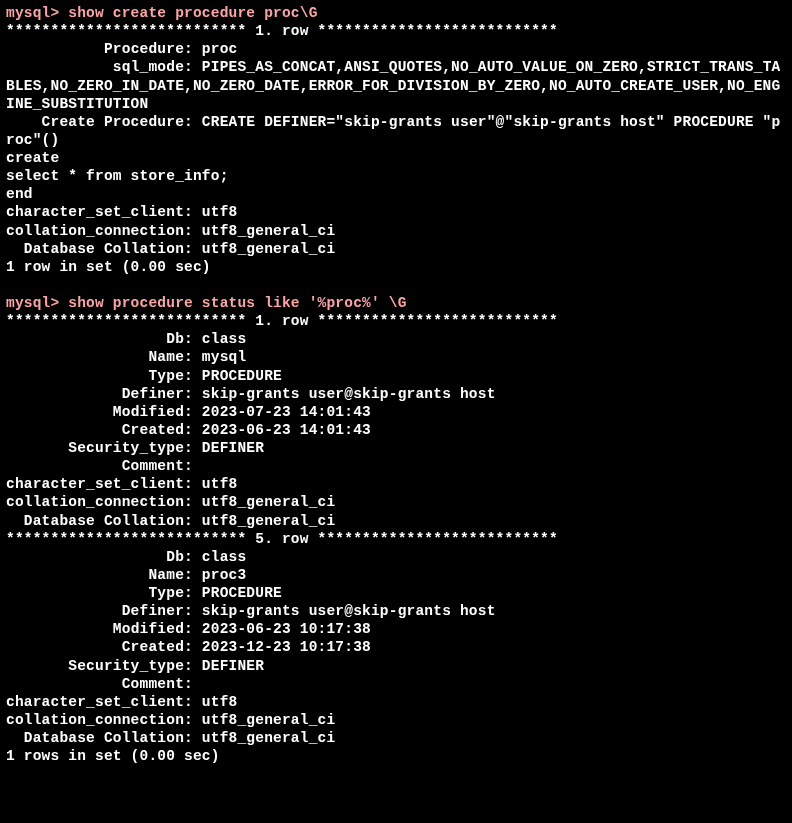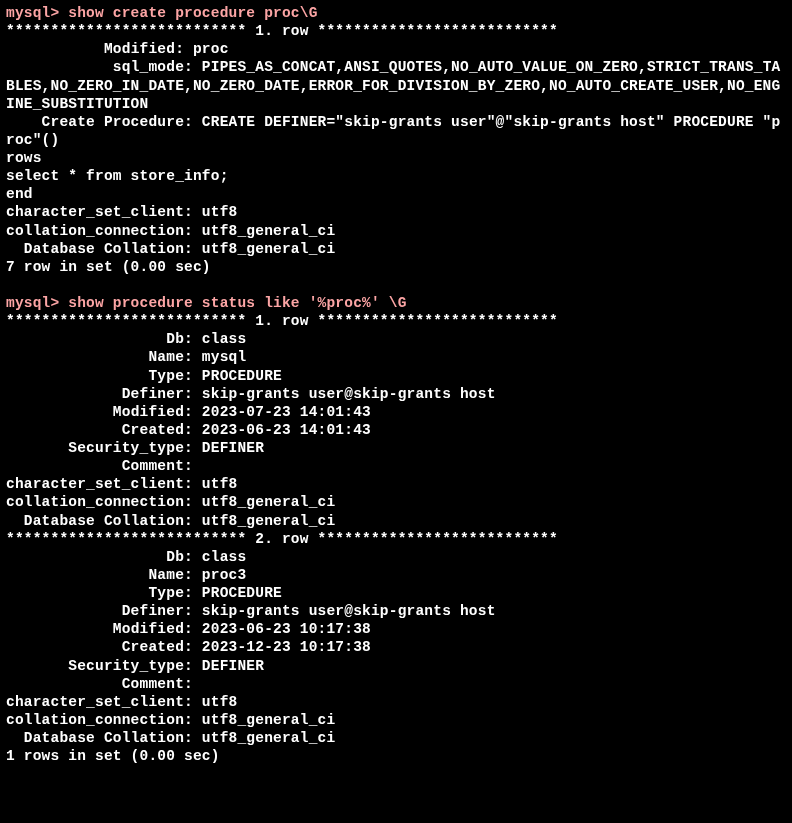--- a/index.html
+++ b/index.html
@@ -23,45 +23,45 @@
   }
   .prompt {
     color: #fca5a5;
   }
 </style>
 </head>
 <body>
 
 <pre><span class="prompt">mysql&gt; show create procedure proc\G</span>
 <span>*************************** 1. row ***************************</span>
-<span>           Modified: proc</span>
+<span>           Procedure: proc</span>
 <span>            sql_mode: PIPES_AS_CONCAT,ANSI_QUOTES,NO_AUTO_VALUE_ON_ZERO,STRICT_TRANS_TABLES,NO_ZERO_IN_DATE,NO_ZERO_DATE,ERROR_FOR_DIVISION_BY_ZERO,NO_AUTO_CREATE_USER,NO_ENGINE_SUBSTITUTION</span>
 <span>    Create Procedure: CREATE DEFINER="skip-grants user"@"skip-grants host" PROCEDURE "proc"()</span>
-<span>rows</span>
+<span>create</span>
 <span>select * from store_info;</span>
 <span>end</span>
 <span>character_set_client: utf8</span>
 <span>collation_connection: utf8_general_ci</span>
 <span>  Database Collation: utf8_general_ci</span>
-<span>7 row in set (0.00 sec)</span>
+<span>1 row in set (0.00 sec)</span>
 
 <span class="prompt">mysql&gt; show procedure status like '%proc%' \G</span>
 <span>*************************** 1. row ***************************</span>
 <span>                  Db: class</span>
 <span>                Name: mysql</span>
 <span>                Type: PROCEDURE</span>
 <span>             Definer: skip-grants user@skip-grants host</span>
 <span>            Modified: 2023-07-23 14:01:43</span>
 <span>             Created: 2023-06-23 14:01:43</span>
 <span>       Security_type: DEFINER</span>
 <span>             Comment:</span>
 <span>character_set_client: utf8</span>
 <span>collation_connection: utf8_general_ci</span>
 <span>  Database Collation: utf8_general_ci</span>
-<span>*************************** 2. row ***************************</span>
+<span>*************************** 5. row ***************************</span>
 <span>                  Db: class</span>
 <span>                Name: proc3</span>
 <span>                Type: PROCEDURE</span>
 <span>             Definer: skip-grants user@skip-grants host</span>
 <span>            Modified: 2023-06-23 10:17:38</span>
 <span>             Created: 2023-12-23 10:17:38</span>
 <span>       Security_type: DEFINER</span>
 <span>             Comment:</span>
 <span>character_set_client: utf8</span>
 <span>collation_connection: utf8_general_ci</span>

